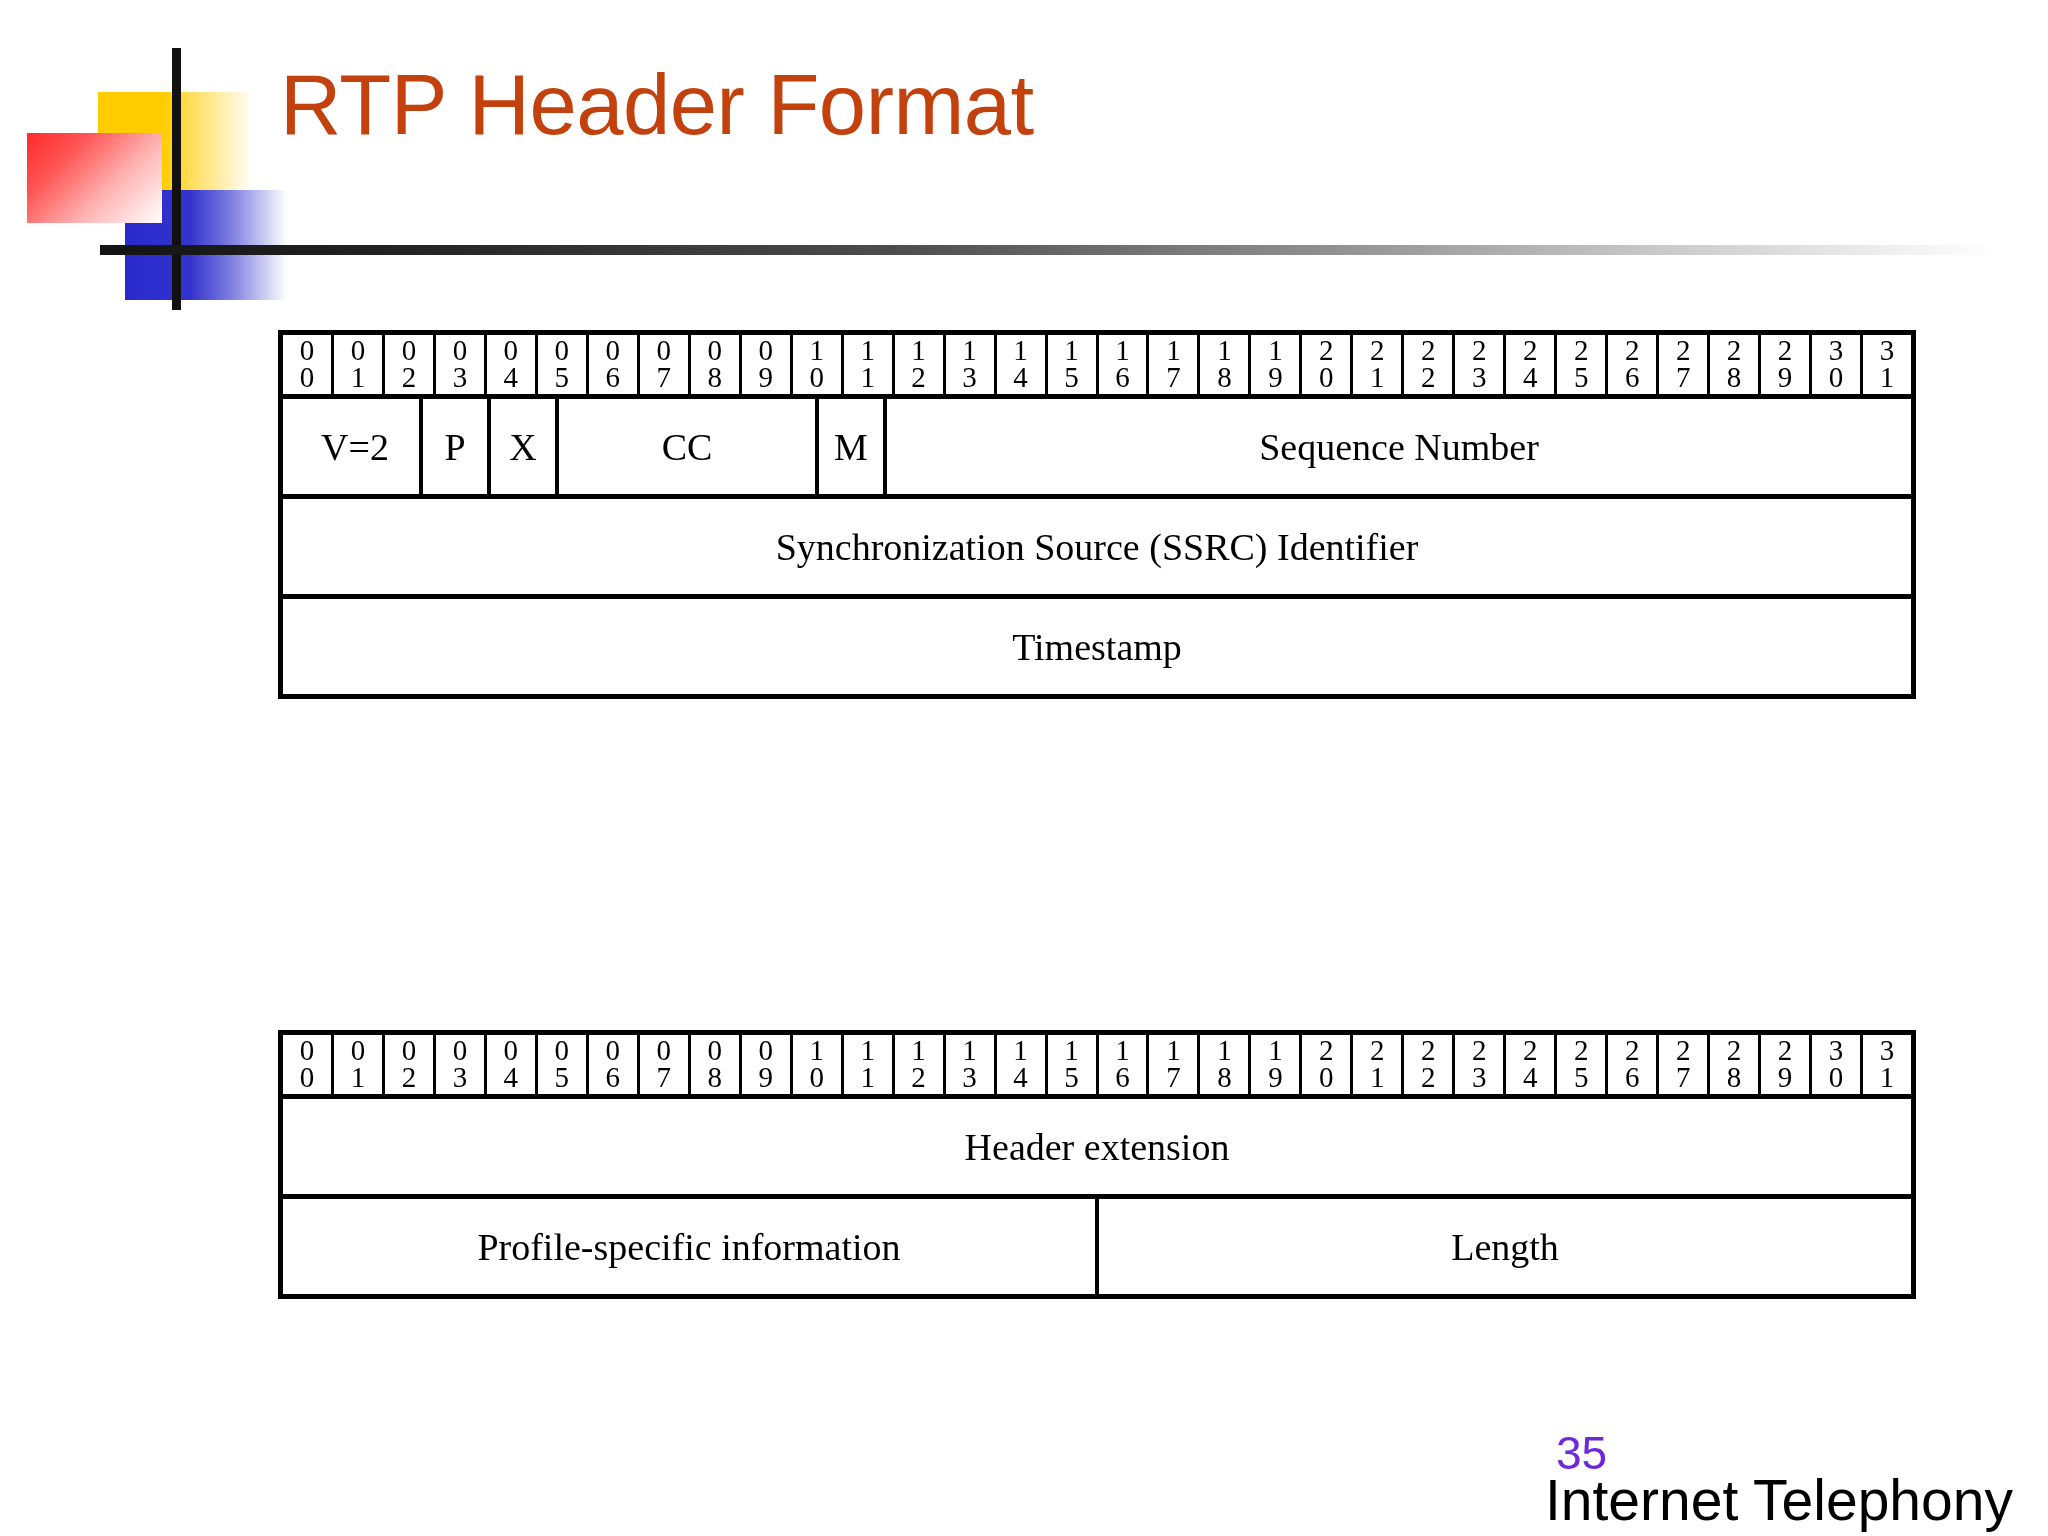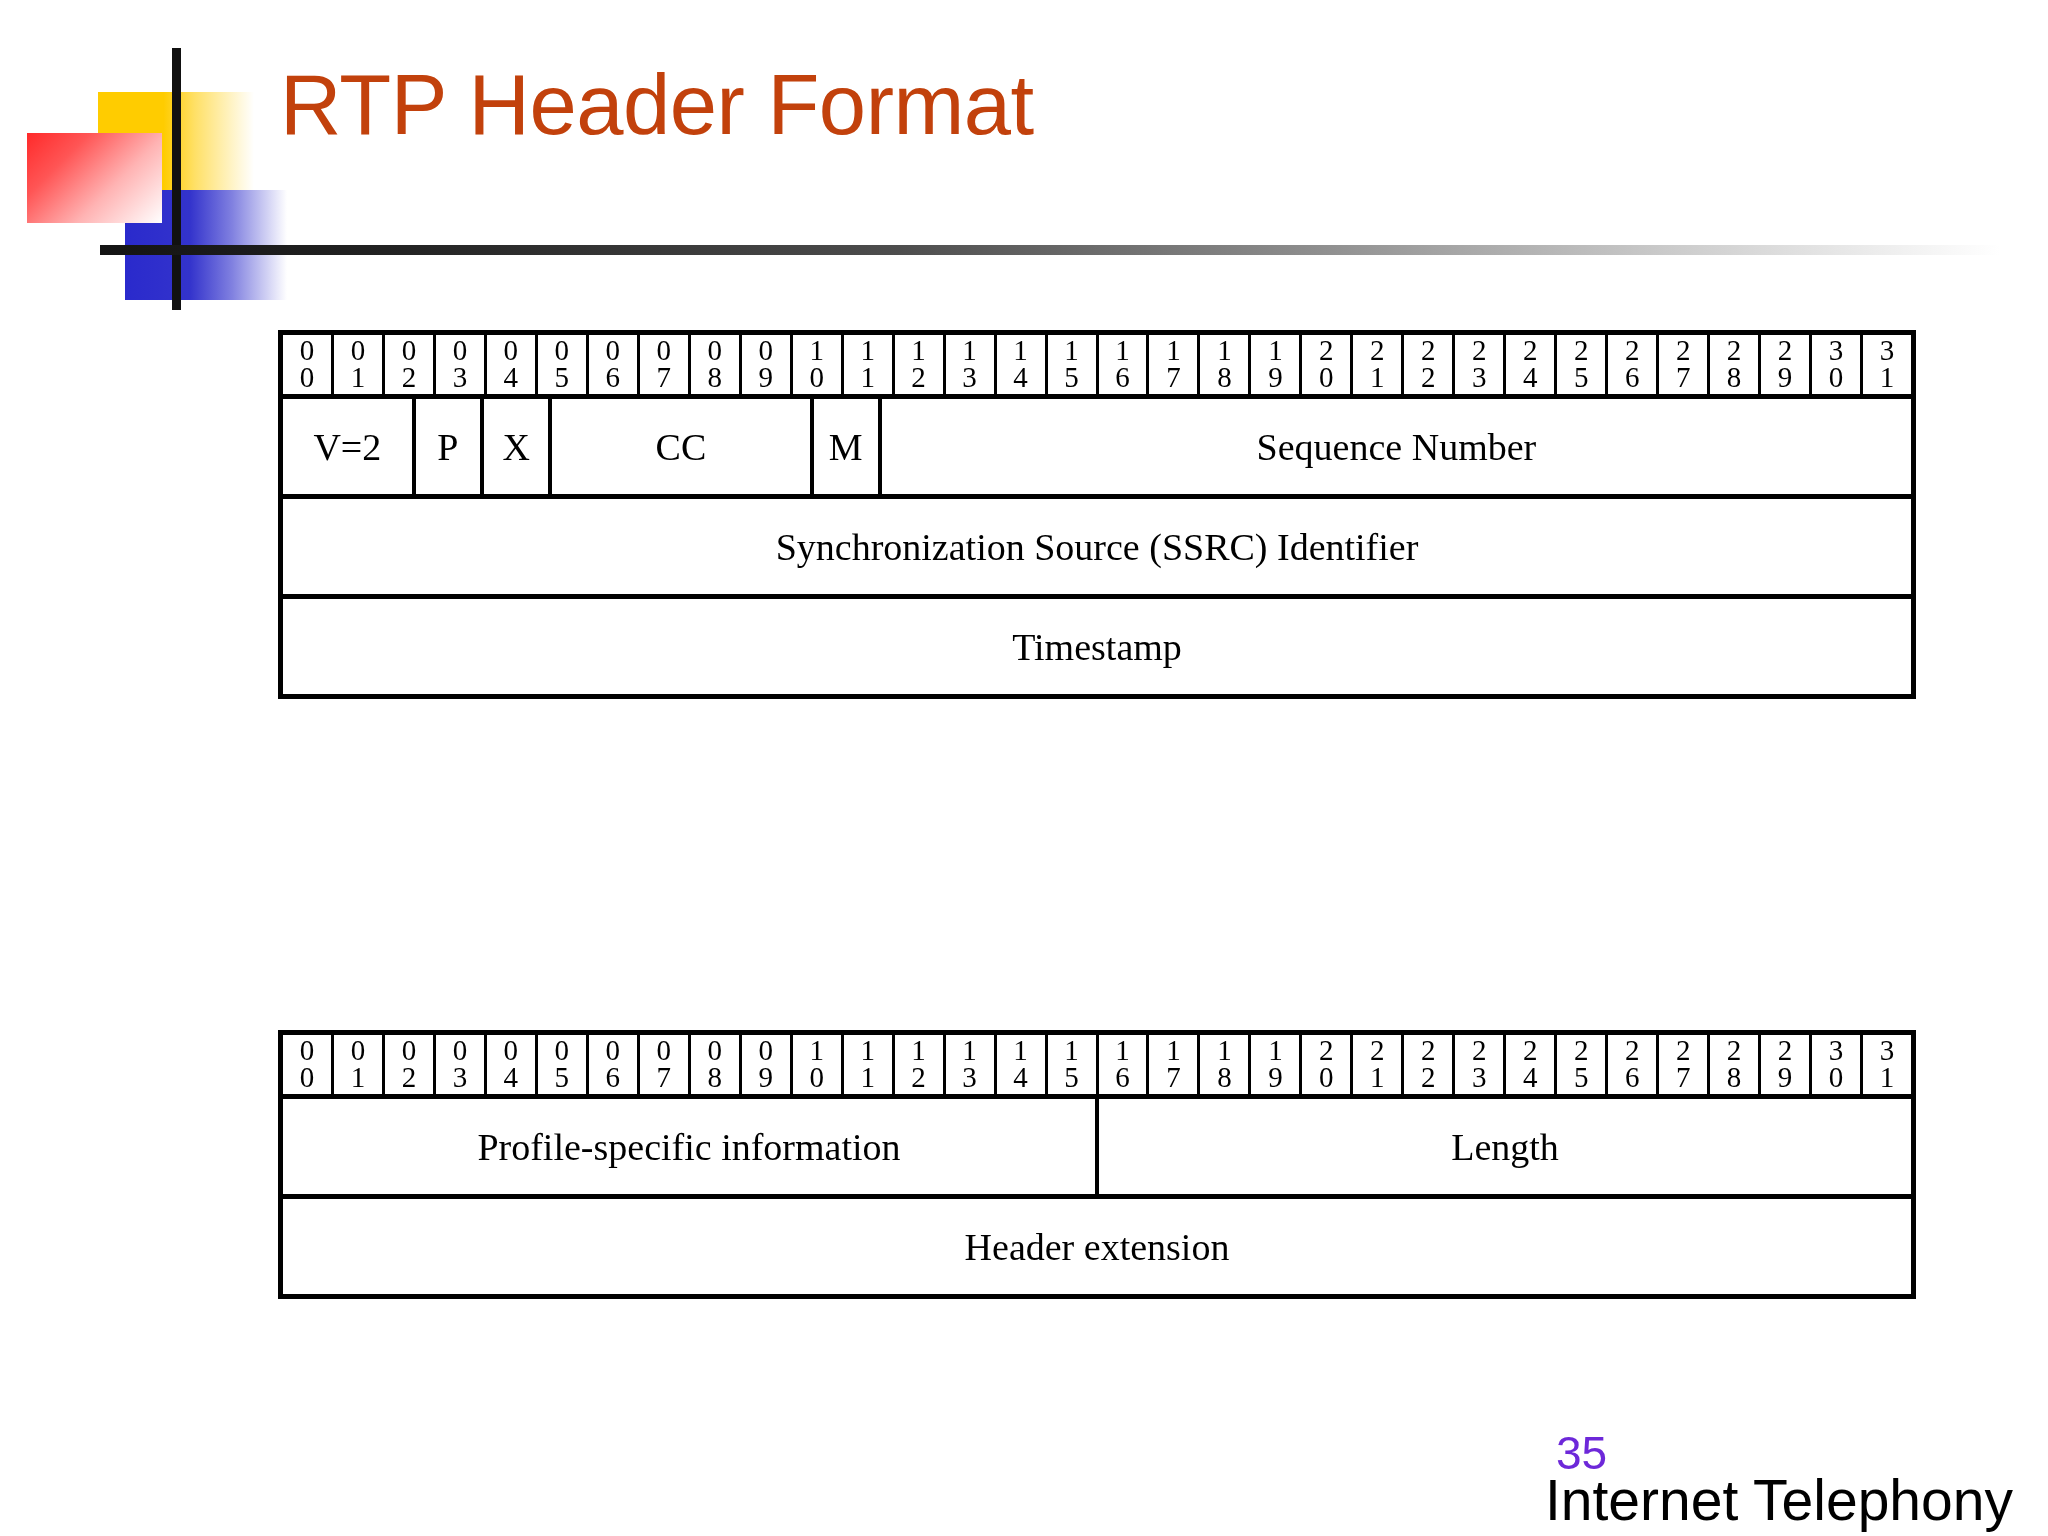--- a/index.html
+++ b/index.html
@@ -270,21 +270,21 @@
       <div class="bit-cell">
         <span class="d">3</span>
         <span class="d">0</span>
       </div>
       <div class="bit-cell">
         <span class="d">3</span>
         <span class="d">1</span>
       </div>
     </div>
     <div class="field-row">
-      <div class="field h-95" style="flex: 2 1 0px;">V=2</div>
+      <div class="field h-95" style="flex: 2 1 0px; padding-left: 8px;">V=2</div>
       <div class="field h-95" style="flex: 1 1 0px;">P</div>
       <div class="field h-95" style="flex: 1 1 0px;">X</div>
       <div class="field h-95" style="flex: 4 1 0px;">CC</div>
       <div class="field h-95" style="flex: 1 1 0px;">M</div>
       <div class="field h-95" style="flex: 16 1 0px;">Sequence Number</div>
     </div>
     <div class="field-row">
       <div class="field h-95" style="flex: 32 1 0px;">Synchronization Source (SSRC) Identifier</div>
     </div>
     <div class="field-row">
@@ -416,22 +416,22 @@
       <div class="bit-cell">
         <span class="d">3</span>
         <span class="d">0</span>
       </div>
       <div class="bit-cell">
         <span class="d">3</span>
         <span class="d">1</span>
       </div>
     </div>
     <div class="field-row">
+      <div class="field h-95" style="flex: 32 1 0px;">Header extension</div>
+    </div>
+    <div class="field-row">
       <div class="field h-95" style="flex: 16 1 0px;">Profile-specific information</div>
       <div class="field h-95" style="flex: 16 1 0px;">Length</div>
     </div>
-    <div class="field-row">
-      <div class="field h-95" style="flex: 32 1 0px;">Header extension</div>
-    </div>
   </div>
 
 <div class="slide-number">35</div>
 <div class="footer-text">Internet Telephony</div>
 
 </body></html>

